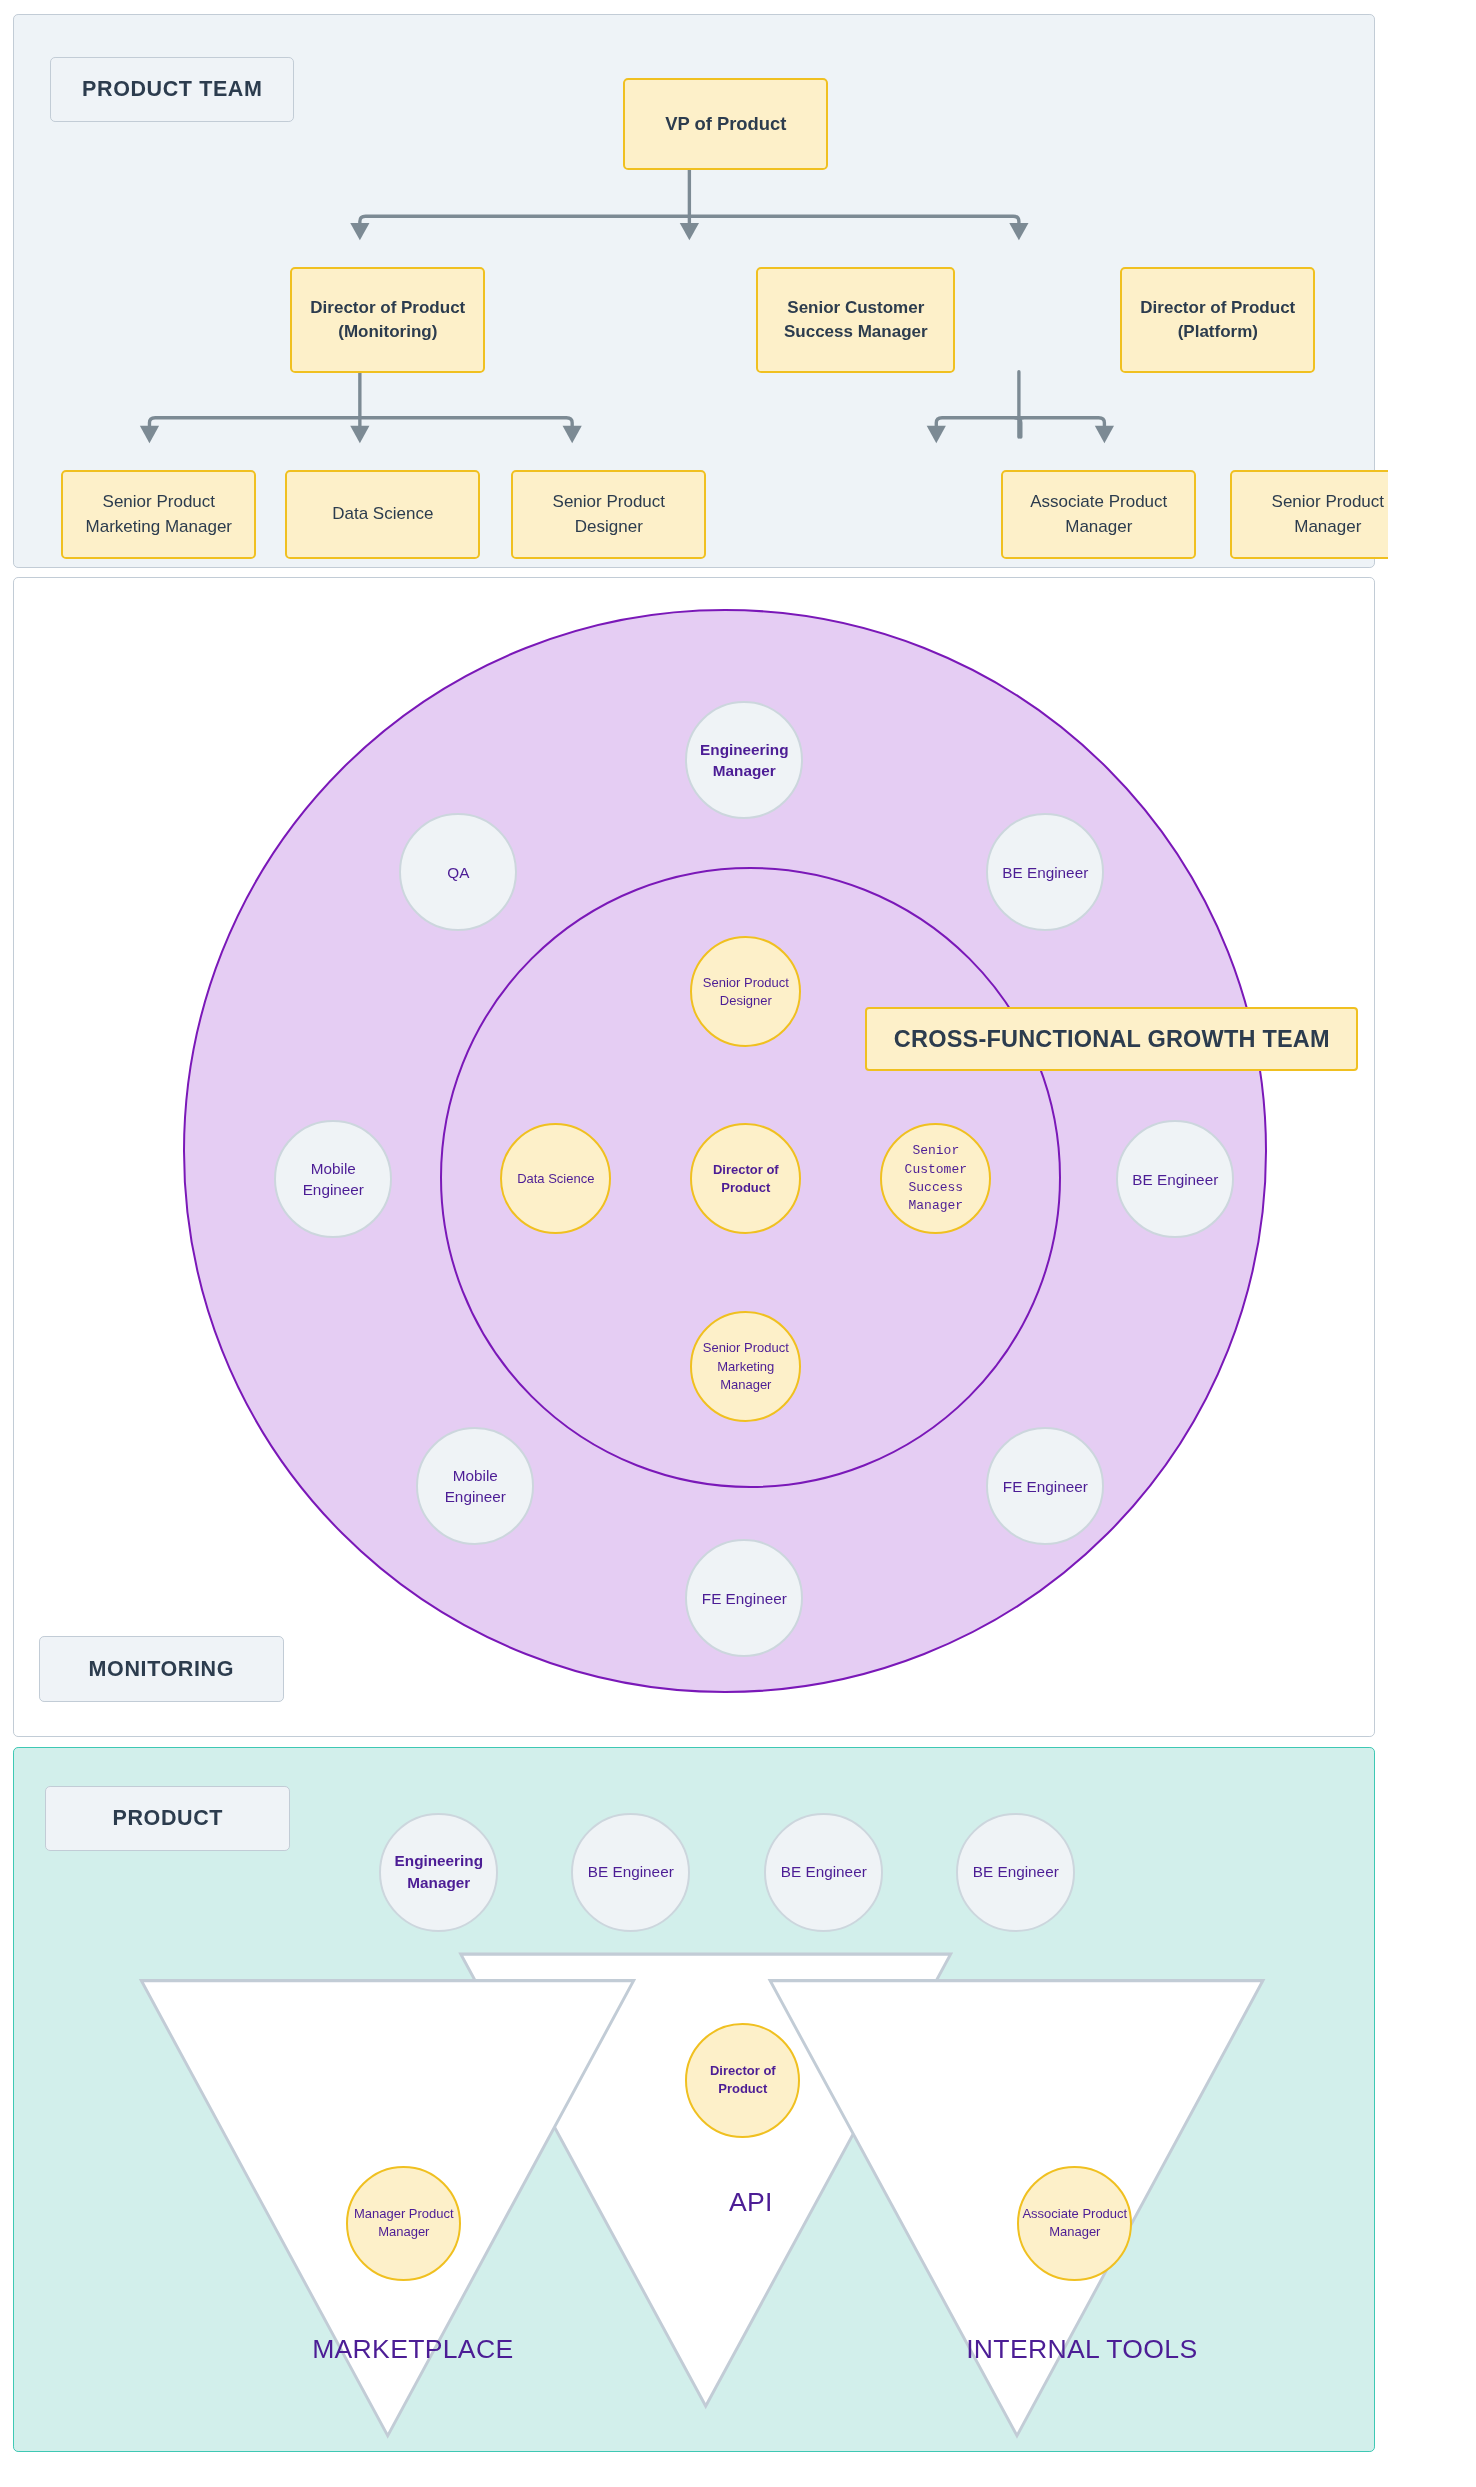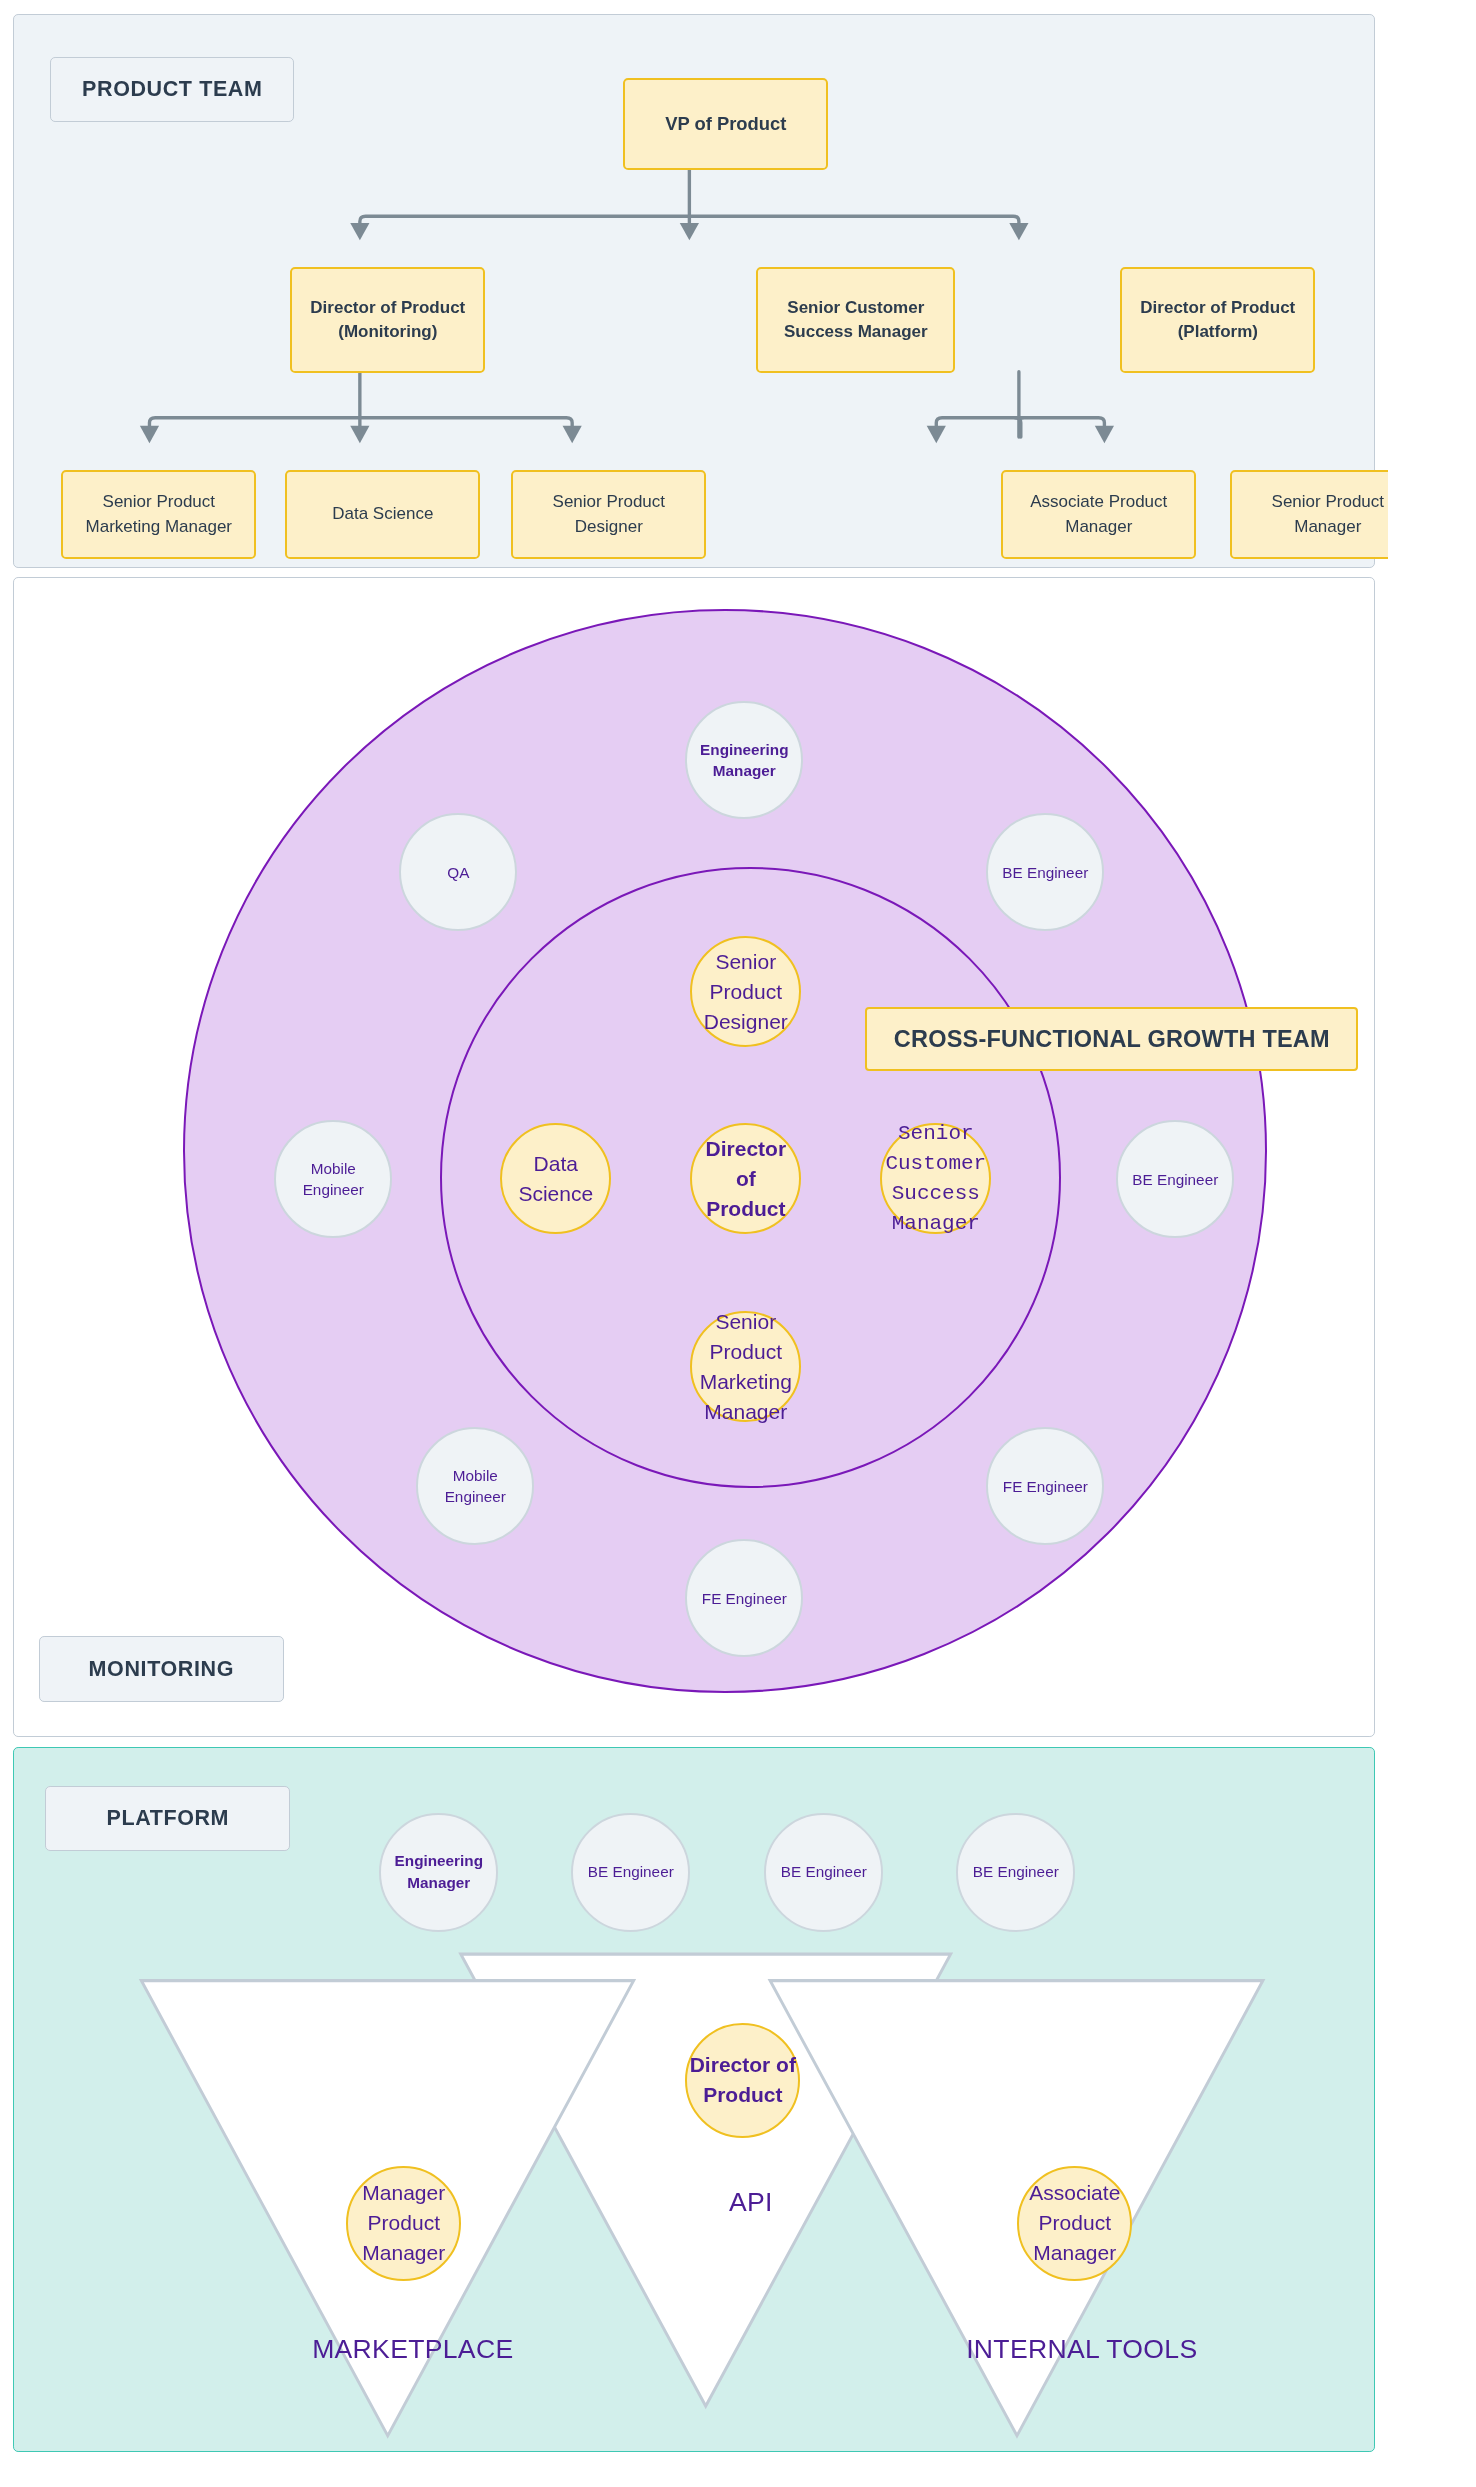--- a/index.html
+++ b/index.html
@@ -120,21 +120,21 @@
     padding: 2px;
   }
   .node.grey {
     background: #eff3f6;
     border: 2px solid #ccd6dd;
     font-size: 15.3px;
   }
   .node.yellow {
     background: #fdf0c9;
     border: 2.6px solid #f0c020;
-    font-size: 21px;
+    font-size: 13px;
     justify-content: center;
   }
   .node.bold { font-weight: bold; }
 
   .ribbon {
     position: absolute;
     box-sizing: border-box;
     background: #fdf0c9;
     border: 2.6px solid #f0c020;
     border-radius: 4.1px;
@@ -351,21 +351,21 @@
 
     <div class="ribbon" style="left:851px; top:966px; width:493px; height:64px; top:429px;">
       <span>CROSS-FUNCTIONAL GROWTH TEAM</span>
     </div>
 
     <div class="section-badge" id="monitoring-badge-local" style="left:24.5px; top:auto; bottom:34px; width:245px; height:66px; position:absolute;">MONITORING</div>
   </div>
 
   <div class="section" id="platform">
 
-    <div class="section-badge">PLATFORM</div>
+    <div class="section-badge">PRODUCT</div>
 
     <div class="node grey bold" style="left:365px; top:65px; width:119px; height:119px;">
       <span>Engineering Manager</span>
     </div>
     <div class="node grey" style="left:557px; top:65px; width:119px; height:119px;">
       <span>BE Engineer</span>
     </div>
     <div class="node grey" style="left:750px; top:65px; width:119px; height:119px;">
       <span>BE Engineer</span>
     </div>

